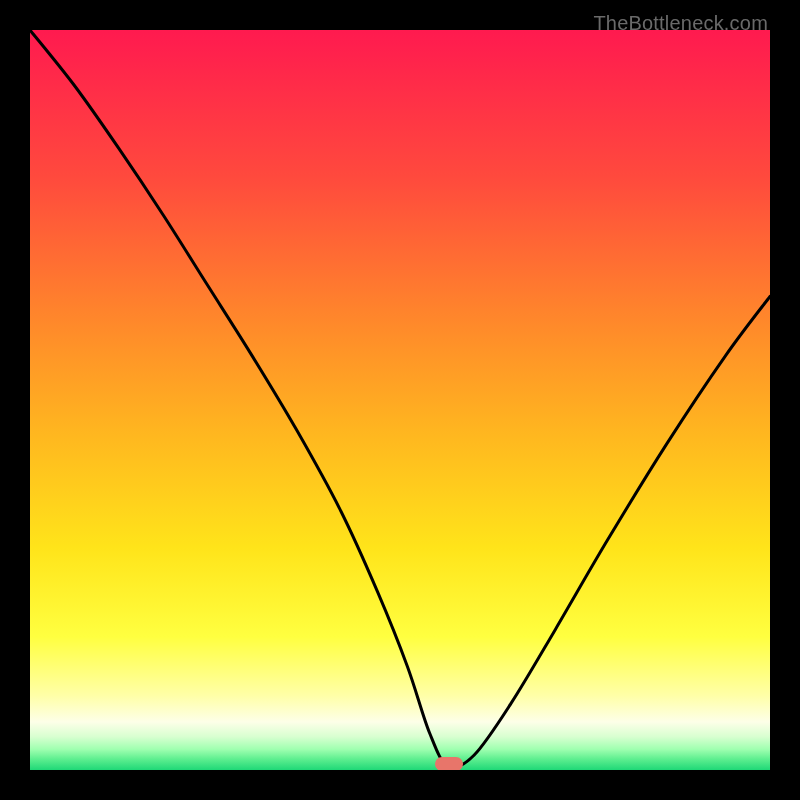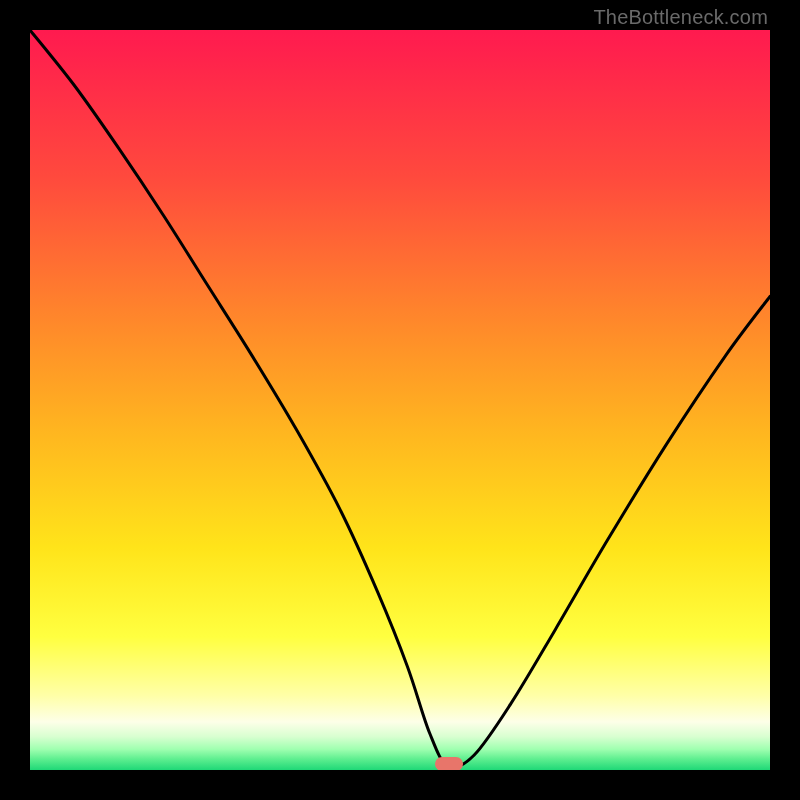--- a/index.html
+++ b/index.html
@@ -26,21 +26,21 @@
   .gradient-bg {
     position: absolute;
     left: 0;
     top: 0;
     width: 100%;
     height: 100%;
   }
   .watermark {
     position: absolute;
     right: 32px;
-    top: 6px;
+    top: 12px;
     font-family: Arial, Helvetica, sans-serif;
     font-size: 20px;
     font-weight: 500;
     color: #6a6a6a;
     letter-spacing: 0.2px;
   }
   svg.curve {
     position: absolute;
     left: 0;
     top: 0;

